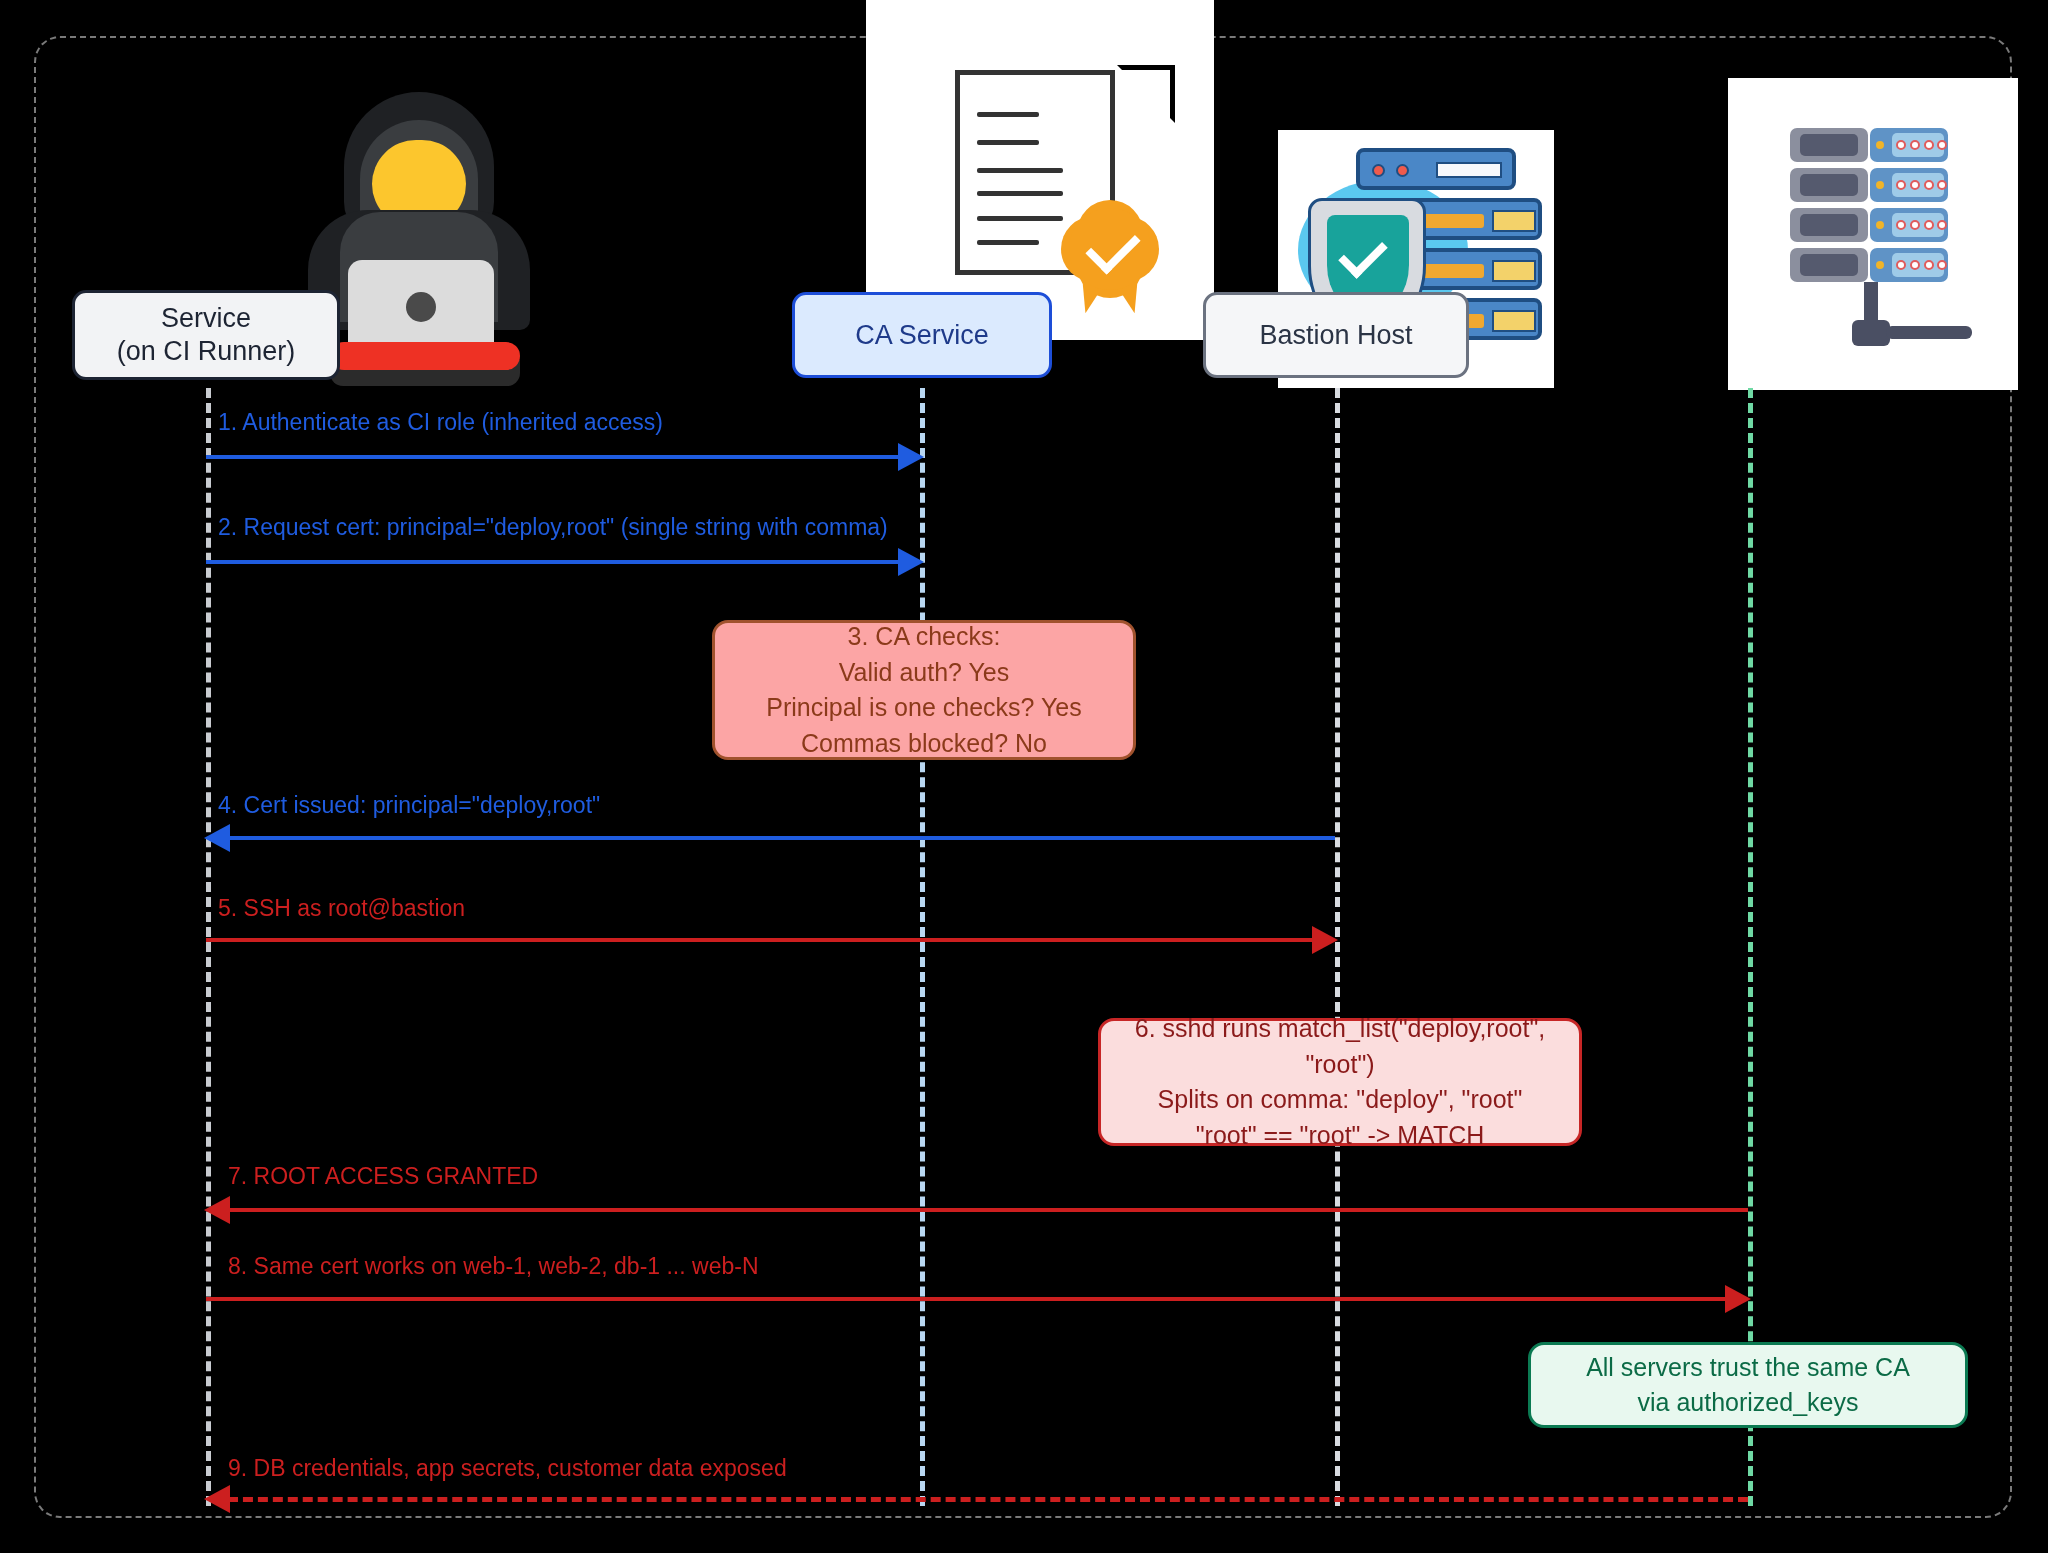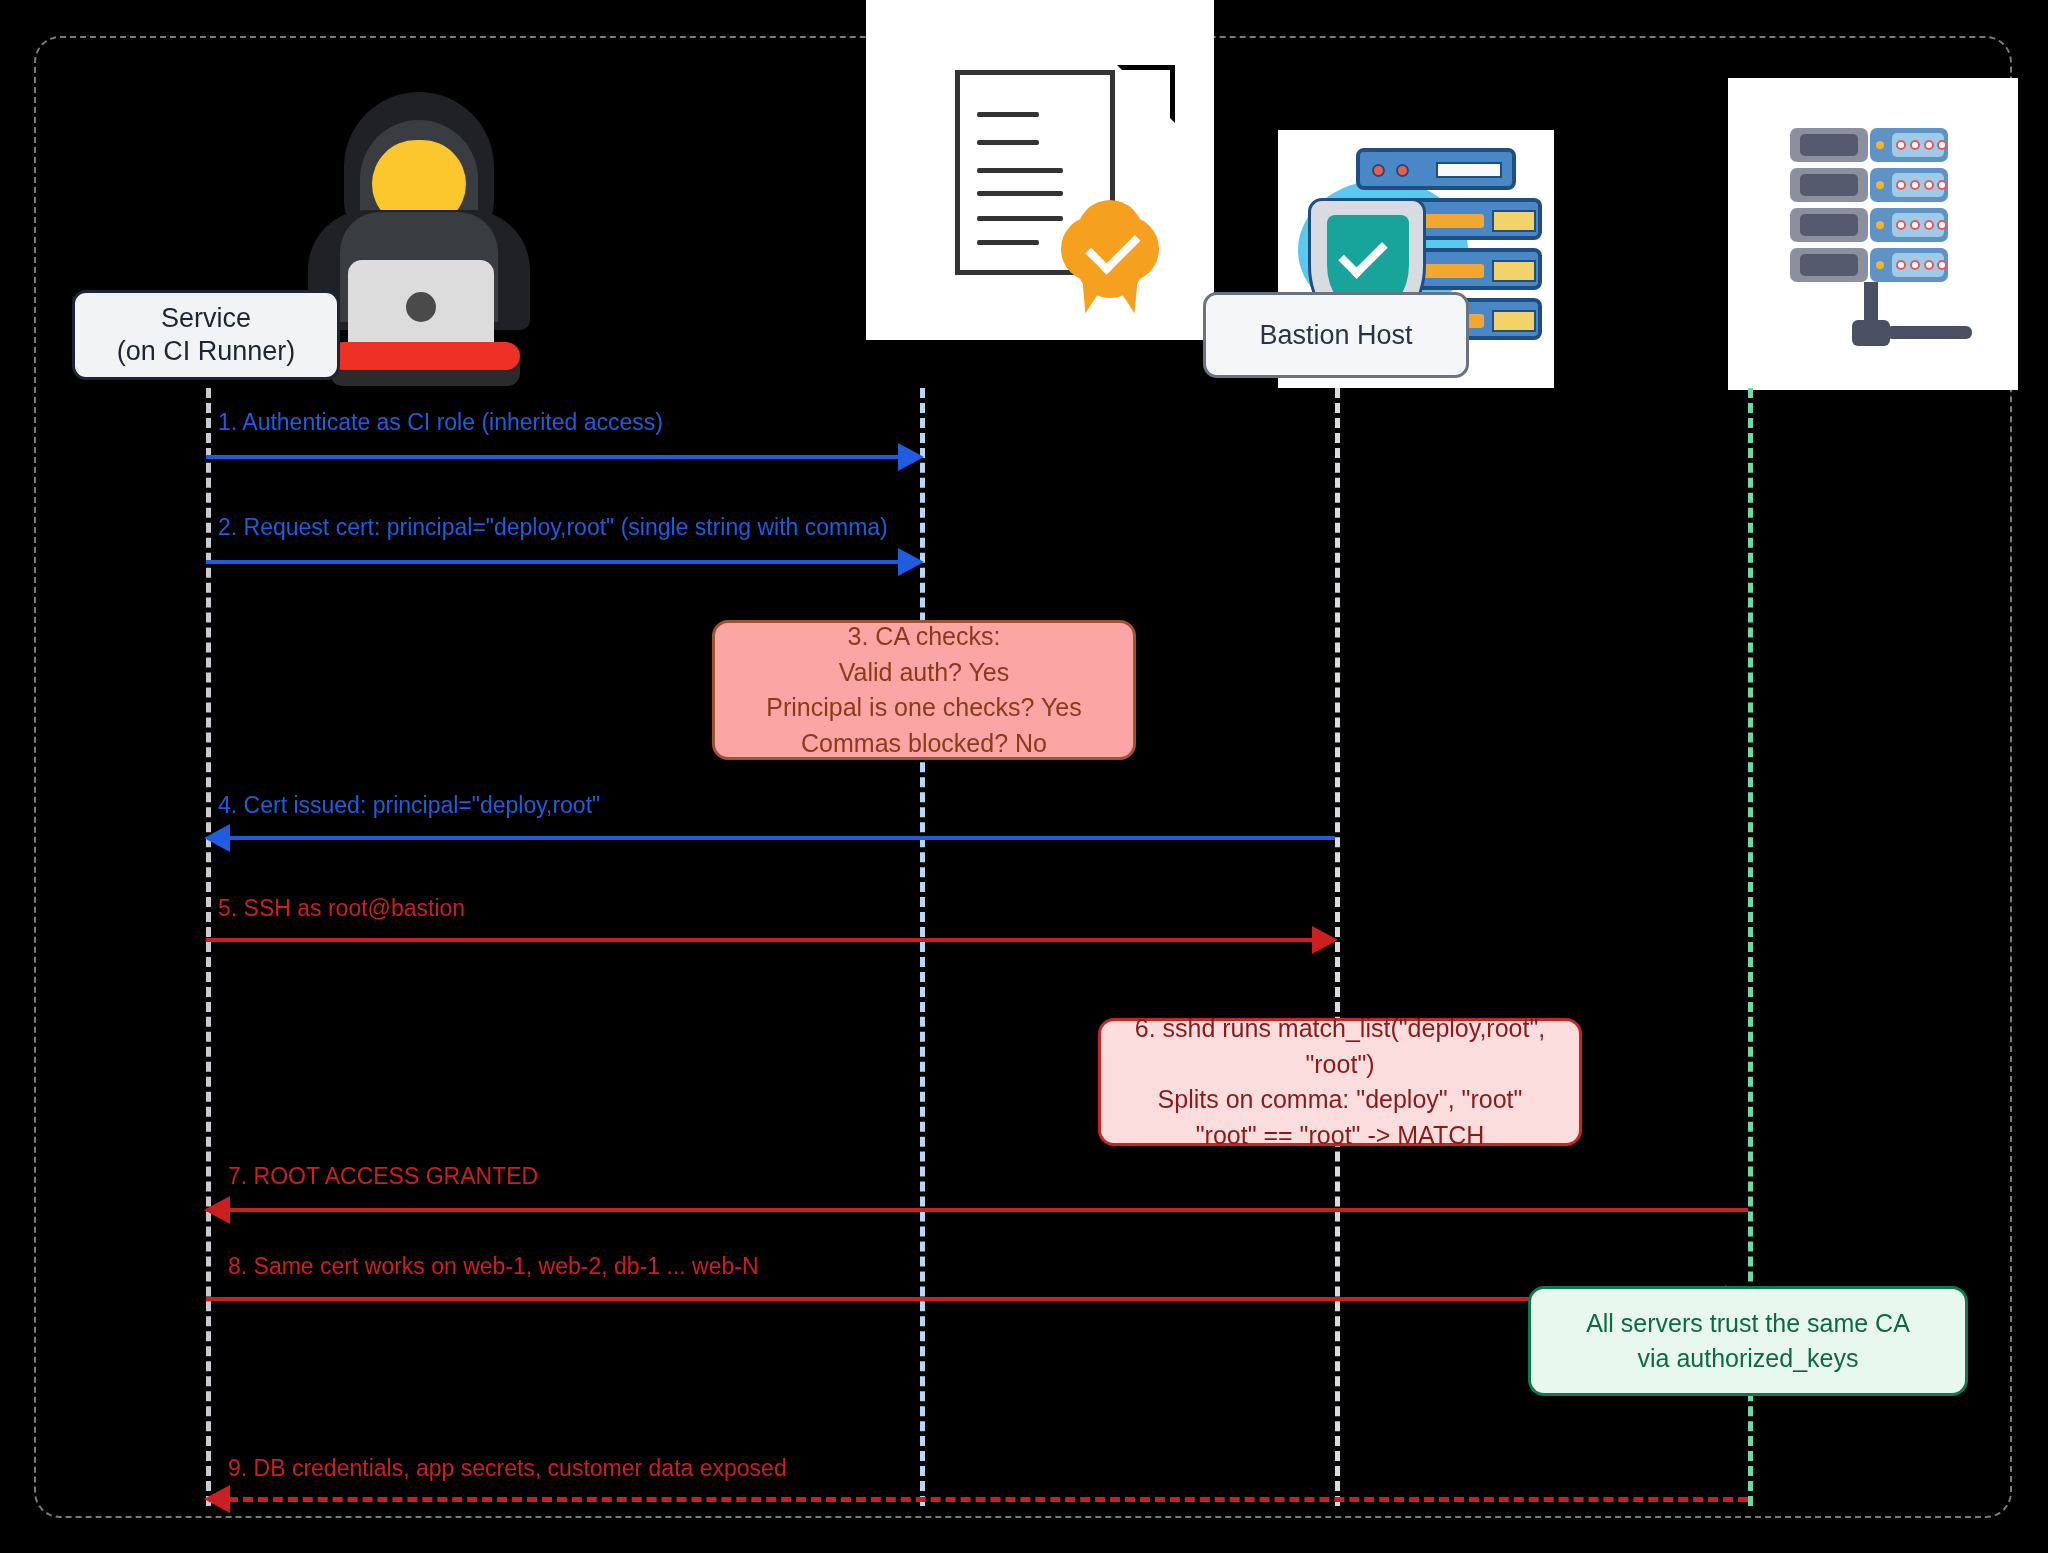--- a/index.html
+++ b/index.html
@@ -218,20 +218,23 @@
   <div class="life" style="left:1335px;top:388px;height:1118px;border-left-color:#d8dbe0;"></div>
   <div class="life" style="left:1748px;top:388px;height:1118px;border-left-color:#6fd9a4;"></div>
 
   <div class="pbox" style="left:72px;top:290px;width:268px;height:90px;background:#f2f3f5;border:3px solid #1d2433;color:#1d2433;">
     <div>
       <div>Service</div>
       <div>(on CI Runner)</div>
     </div>
   </div>
 
+  <div class="pbox" style="left:792px;top:292px;width:260px;height:86px;background:#dbeafe;border:3px solid #1d4ed8;color:#1e3a8a;">
+    <span>CA Service</span>
+  </div>
 
   <div class="pbox" style="left:1203px;top:292px;width:266px;height:86px;background:#f5f6f8;border:3px solid #6b7280;color:#2b3445;">
     <span>Bastion Host</span>
   </div>
 
 
   <div class="mlabel" style="left:218px;top:409px;color:#1f5ce0;">1. Authenticate as CI role (inherited access)</div>
   <div class="mline" style="left:206px;top:455px;width:700px;border-top-color:#1f5ce0;"></div>
   <div class="arrowR" style="left:898px;top:443px;border-left:26px solid #1f5ce0;"></div>
 
@@ -265,21 +268,21 @@
   </div>
 
   <div class="mlabel" style="left:228px;top:1163px;color:#cc1f1f;">7. ROOT ACCESS GRANTED</div>
   <div class="mline" style="left:228px;top:1208px;width:1520px;border-top-color:#cc1f1f;"></div>
   <div class="arrowL" style="left:204px;top:1196px;border-right:26px solid #cc1f1f;"></div>
 
   <div class="mlabel" style="left:228px;top:1253px;color:#cc1f1f;">8. Same cert works on web-1, web-2, db-1 ... web-N</div>
   <div class="mline" style="left:206px;top:1297px;width:1525px;border-top-color:#cc1f1f;"></div>
   <div class="arrowR" style="left:1725px;top:1285px;border-left:26px solid #cc1f1f;"></div>
 
-  <div class="note" style="left:1528px;top:1286px;width:440px;height:110px;background:#e8f8ef;border-color:#0b7a52;color:#0b6b46;">
+  <div class="note" style="left:1528px;top:1342px;width:440px;height:86px;background:#e8f8ef;border-color:#0b7a52;color:#0b6b46;">
     <div>
       <div>All servers trust the same CA</div>
       <div>via authorized_keys</div>
     </div>
   </div>
 
   <div class="mlabel" style="left:228px;top:1455px;color:#cc1f1f;">9. DB credentials, app secrets, customer data exposed</div>
   <div class="mline dashed" style="left:228px;top:1497px;width:1520px;border-top-color:#cc1f1f;border-top-width:5px;"></div>
   <div class="arrowL" style="left:204px;top:1485px;border-right:26px solid #cc1f1f;"></div>
 

